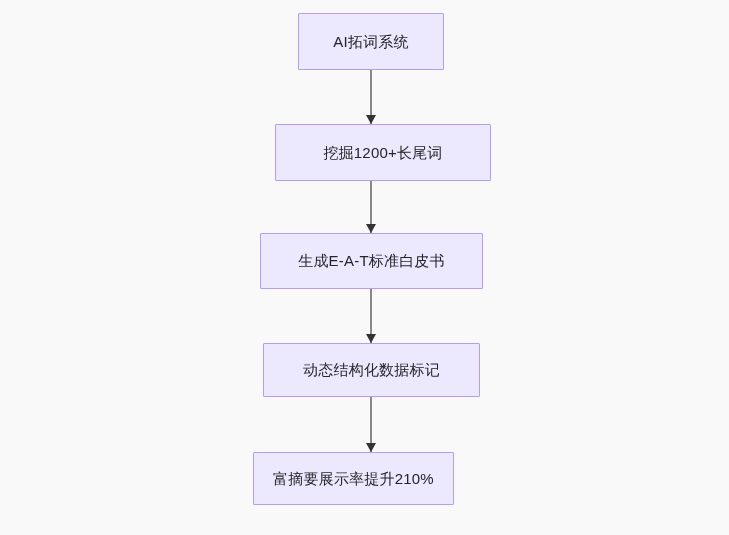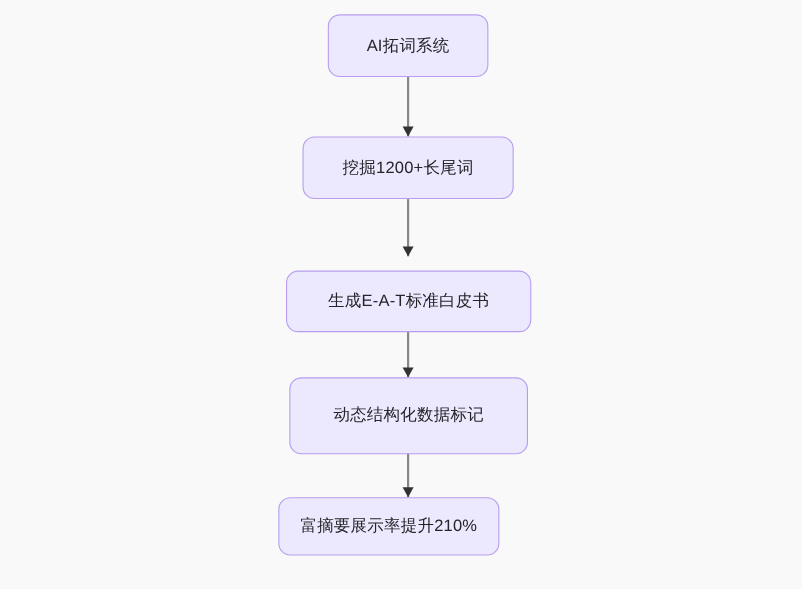--- a/index.html
+++ b/index.html
@@ -16,21 +16,21 @@
   #flowchart {
     position: relative;
     width: 729px;
     height: 535px;
   }
   .node {
     position: absolute;
     box-sizing: border-box;
     background: #ece8fd;
     border: 1.4px solid #b69df0;
-    border-radius: 11px;
+    border-radius: 1px;
     display: flex;
     align-items: center;
     justify-content: center;
     color: #262329;
     font-size: 15px;
     letter-spacing: 0.2px;
     white-space: nowrap;
     user-select: none;
   }
   .node-label {
@@ -81,29 +81,29 @@
 
   <div class="edge" style="left:370px; top:397px; height:55px;">
     <div class="edge-line" style="height:55px;"></div>
     <div class="edge-head"></div>
   </div>
 
   <div class="node" style="left:298px; top:13px; width:146px; height:57px;">
     <span class="node-label">AI拓词系统</span>
   </div>
 
-  <div class="node" style="left:275px; top:124px; width:192px; height:57px;">
+  <div class="node" style="left:275px; top:124px; width:216px; height:57px;">
     <span class="node-label">挖掘1200+长尾词</span>
   </div>
 
-  <div class="node" style="left:260px; top:233px; width:223px; height:56px;margin-top:13px;">
+  <div class="node" style="left:260px; top:233px; width:223px; height:56px;">
     <span class="node-label">生成E-A-T标准白皮书</span>
   </div>
 
-  <div class="node" style="left:263px; top:343px; width:217px; height:70px;">
+  <div class="node" style="left:263px; top:343px; width:217px; height:54px;">
     <span class="node-label">动态结构化数据标记</span>
   </div>
 
   <div class="node" style="left:253px; top:452px; width:201px; height:53px;">
     <span class="node-label">富摘要展示率提升210%</span>
   </div>
 
 </div>
 
 </body></html>

